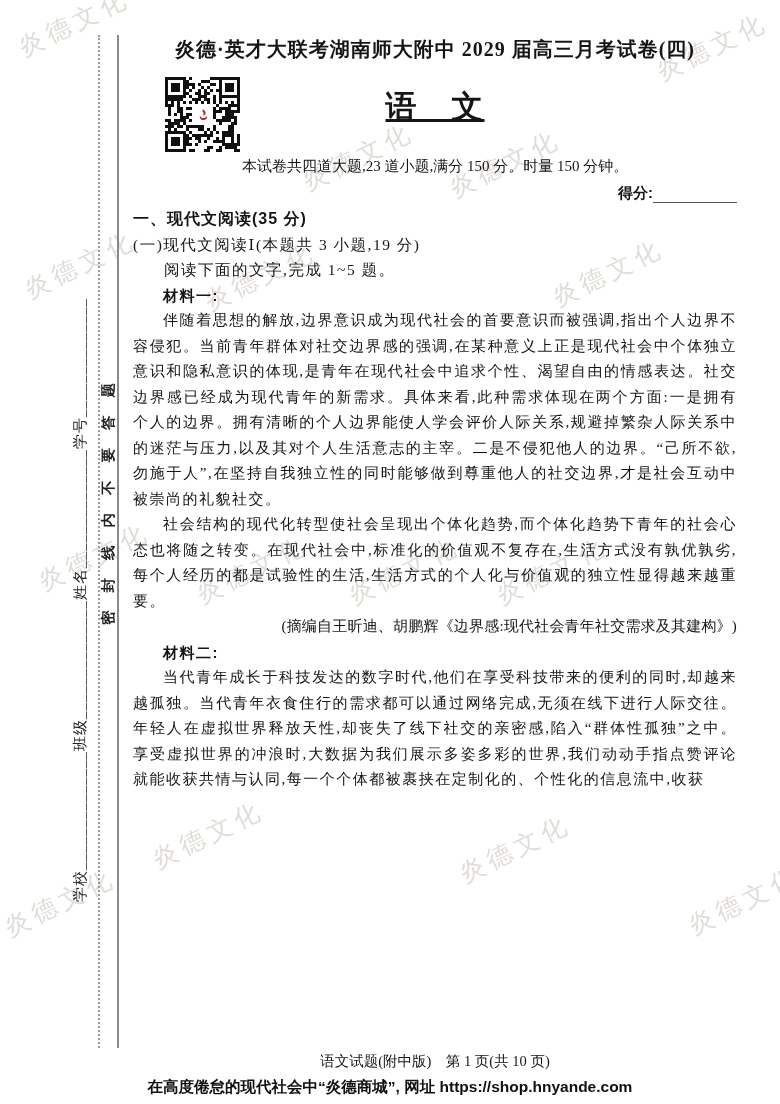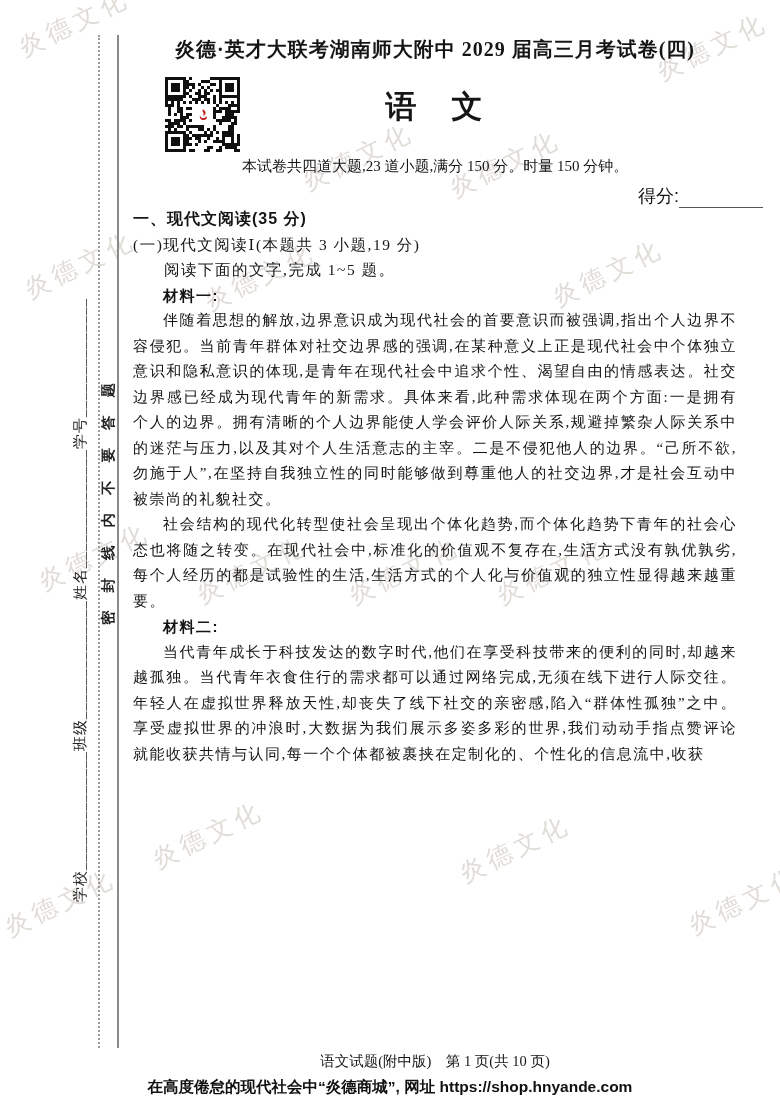--- a/index.html
+++ b/index.html
@@ -37,25 +37,26 @@
     font-size:20px;font-weight:bold;letter-spacing:1px;z-index:4;
   }
   .qr{position:absolute;left:165px;top:77px;width:76px;height:76px;z-index:4;}
   .qr .m{position:absolute;background:#101010;}
   .qr-logo{position:absolute;left:29px;top:29px;width:18px;height:18px;background:#fff;
     display:flex;align-items:center;justify-content:center;}
   .subject{
     position:absolute;left:133px;top:86px;width:604px;text-align:center;
     font-size:31px;font-weight:bold;letter-spacing:2px;z-index:4;
     font-family:"Liberation Sans","DejaVu Sans",sans-serif;
+    text-decoration:underline;
   }
   .exam-info{position:absolute;left:133px;top:157px;width:604px;text-align:center;
     font-size:15px;z-index:4;}
-  .score{position:absolute;left:618px;top:184px;font-size:18px;font-weight:normal;
-    font-family:"Liberation Sans",sans-serif;z-index:4;margin-left:20px;}
+  .score{position:absolute;left:618px;top:184px;font-size:15px;font-weight:bold;
+    font-family:"Liberation Sans",sans-serif;z-index:4;}
   .score .blank{display:inline-block;width:84px;height:15px;
     border-bottom:1.5px solid #555;vertical-align:bottom;}
   
   .content{
     position:absolute;left:133px;top:206px;width:604px;z-index:4;
     font-size:15px;line-height:25.5px;text-align:justify;letter-spacing:1.5px;
   }
   .content .h1{font-family:"Liberation Sans",sans-serif;font-weight:bold;
     font-size:16px;letter-spacing:1px;}
   .content .h2{font-size:15.5px;}
@@ -410,20 +411,21 @@
     <span>得分:</span><span class="blank"></span>
   </div>
 
   <div class="content">
     <div class="h1">一、现代文阅读(35 分)</div>
     <div class="h2">(一)现代文阅读Ⅰ(本题共 3 小题,19 分)</div>
     <div class="h2 indent">阅读下面的文字,完成 1~5 题。</div>
     <div class="mat-label">材料一:</div>
     <p>伴随着思想的解放,边界意识成为现代社会的首要意识而被强调,指出个人边界不容侵犯。当前青年群体对社交边界感的强调,在某种意义上正是现代社会中个体独立意识和隐私意识的体现,是青年在现代社会中追求个性、渴望自由的情感表达。社交边界感已经成为现代青年的新需求。具体来看,此种需求体现在两个方面:一是拥有个人的边界。拥有清晰的个人边界能使人学会评价人际关系,规避掉繁杂人际关系中的迷茫与压力,以及其对个人生活意志的主宰。二是不侵犯他人的边界。“己所不欲,勿施于人”,在坚持自我独立性的同时能够做到尊重他人的社交边界,才是社会互动中被崇尚的礼貌社交。</p>
     <p>社会结构的现代化转型使社会呈现出个体化趋势,而个体化趋势下青年的社会心态也将随之转变。在现代社会中,标准化的价值观不复存在,生活方式没有孰优孰劣,每个人经历的都是试验性的生活,生活方式的个人化与价值观的独立性显得越来越重要。</p>
+    <p class="attribution">(摘编自王昕迪、胡鹏辉《边界感:现代社会青年社交需求及其建构》)</p>
     <div class="mat-label">材料二:</div>
     <p>当代青年成长于科技发达的数字时代,他们在享受科技带来的便利的同时,却越来越孤独。当代青年衣食住行的需求都可以通过网络完成,无须在线下进行人际交往。年轻人在虚拟世界释放天性,却丧失了线下社交的亲密感,陷入“群体性孤独”之中。享受虚拟世界的冲浪时,大数据为我们展示多姿多彩的世界,我们动动手指点赞评论就能收获共情与认同,每一个个体都被裹挟在定制化的、个性化的信息流中,收获</p>
   </div>
 
   <div class="footer-page">语文试题(附中版)　第 1 页(共 10 页)</div>
   <div class="footer-promo">在高度倦怠的现代社会中“炎德商城”, 网址 https://shop.hnyande.com</div>
 <span class="watermark" style="left: 14px; top: 6px;">炎德文化</span>
     <span class="watermark" style="left: 652px; top: 30px;">炎德文化</span>
     <span class="watermark" style="left: 298px; top: 140px;">炎德文化</span>
     <span class="watermark" style="left: 445px; top: 147px;">炎德文化</span>

